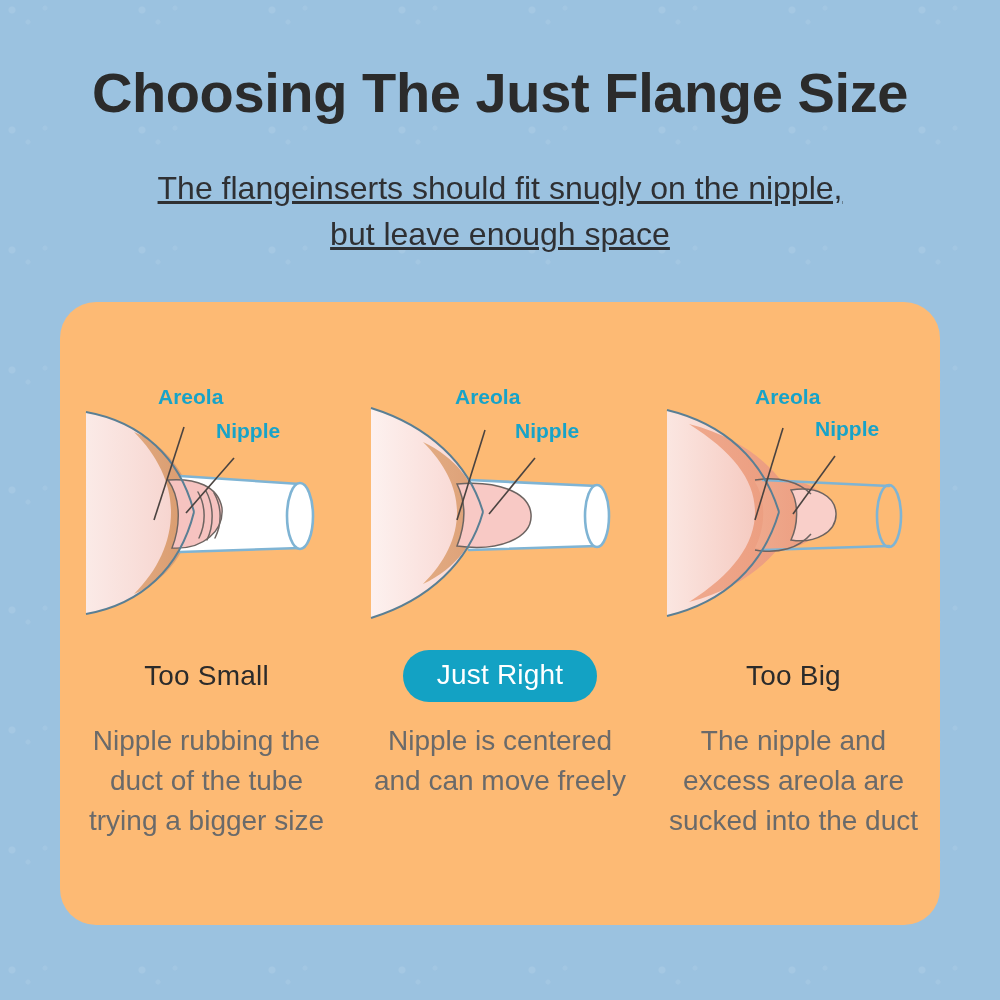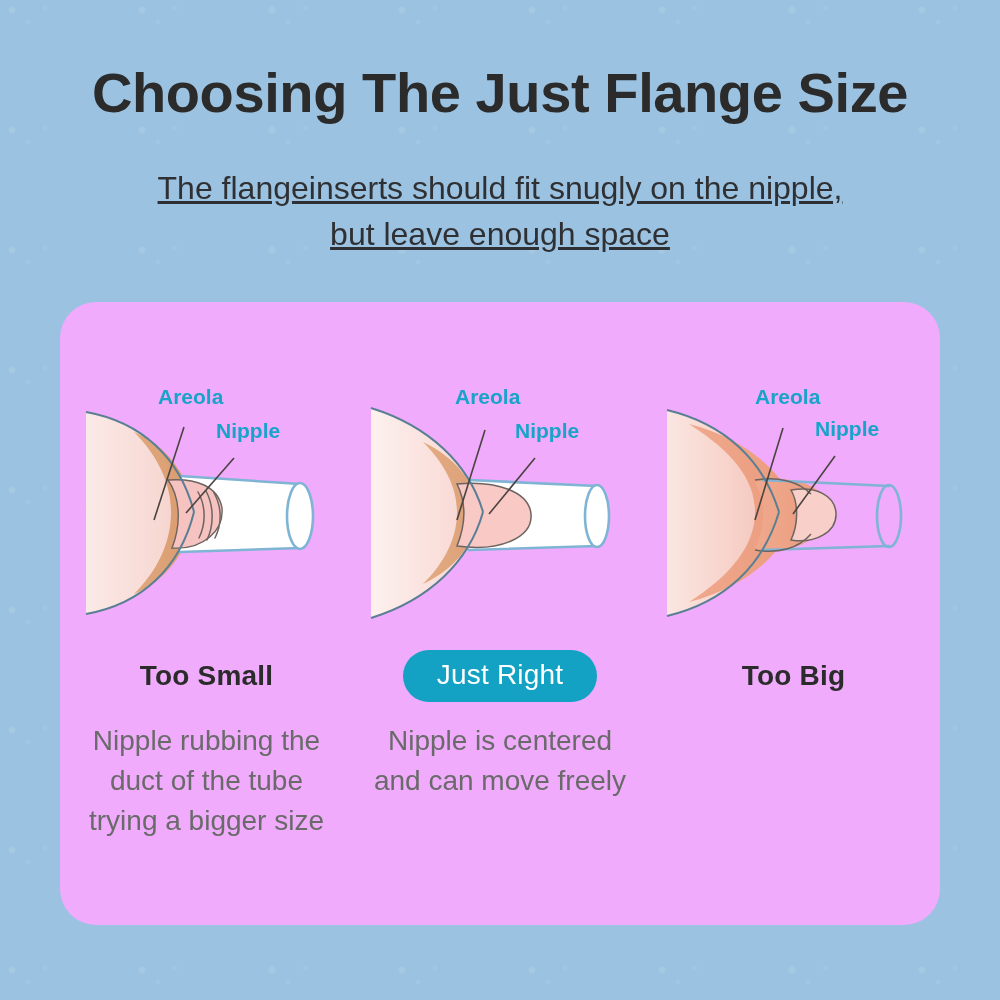--- a/index.html
+++ b/index.html
@@ -27,39 +27,39 @@
   }
   #subtitle{
     margin:16px;padding-top:26px;
     font-size:32px;font-weight:400;color:#2f3033;
     line-height:1.45;
     text-decoration:underline;
   }
   #card{
     position:absolute;left:60px;top:302px;
     width:880px;height:623px;
-    background:#f0abfc;border-radius:36px;
+    background:#fdba74;border-radius:36px;
     box-sizing:border-box;
     display:flex;flex-direction:row;
     align-items:center;justify-content:space-between;
     padding:0;
   }
   .panel{
     width:293px;height:100%;
     display:flex;flex-direction:column;align-items:center;
     box-sizing:border-box;padding-top:78px;
   }
   .art{width:270px;height:265px;position:relative;flex:0 0 auto;}
   .art svg{display:block;width:100%;height:100%;}
   .heading{
     margin-top:8px;height:46px;
     display:flex;align-items:center;justify-content:center;
   }
   .heading-text{
-    font-size:28px;font-weight:bold;color:#2b2b2b;
+    font-size:28px;font-weight:normal;color:#2b2b2b;
     letter-spacing:.2px;white-space:nowrap;
   }
   .heading.badge .heading-text{
     background:#13a2c4;color:#ffffff;
     border-radius:26px;padding:9px 34px 11px 34px;
     font-weight:normal;
   }
   .desc{
     margin-top:22px;width:265px;text-align:center;
     font-size:28px;line-height:1.42;color:#6a6a6a;
@@ -204,15 +204,20 @@
         <path d="M120,132 C104,186 66,222 8,236" stroke="#5a7f94" stroke-width="2" fill="none"></path>
         <line x1="124" y1="48" x2="96" y2="140" stroke="#4a4340" stroke-width="1.6"></line>
         <line x1="176" y1="76" x2="134" y2="134" stroke="#4a4340" stroke-width="1.6"></line>
         <text class="lbl" x="96" y="24">Areola</text>
         <text class="lbl" x="156" y="56">Nipple</text>
       </svg>
     </div>
     <div class="heading">
       <span class="heading-text">Too Big</span>
     </div>
+    <div class="desc">
+      <span>The nipple and</span><br>
+      <span>excess areola are</span><br>
+      <span>sucked into the duct</span>
+    </div>
   </div>
 
 </div>
 
 </body></html>

